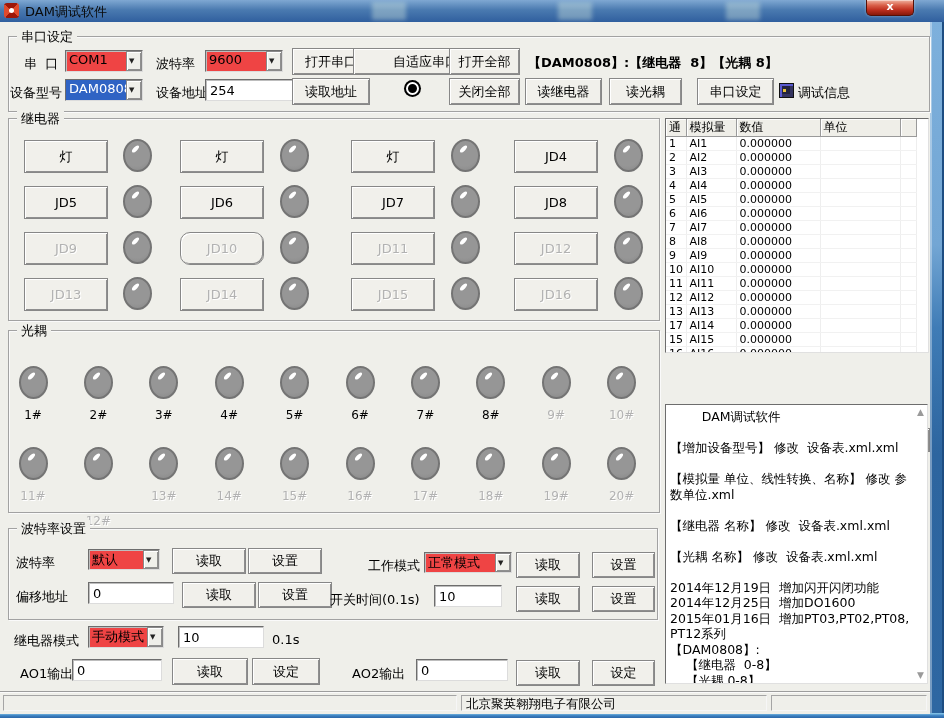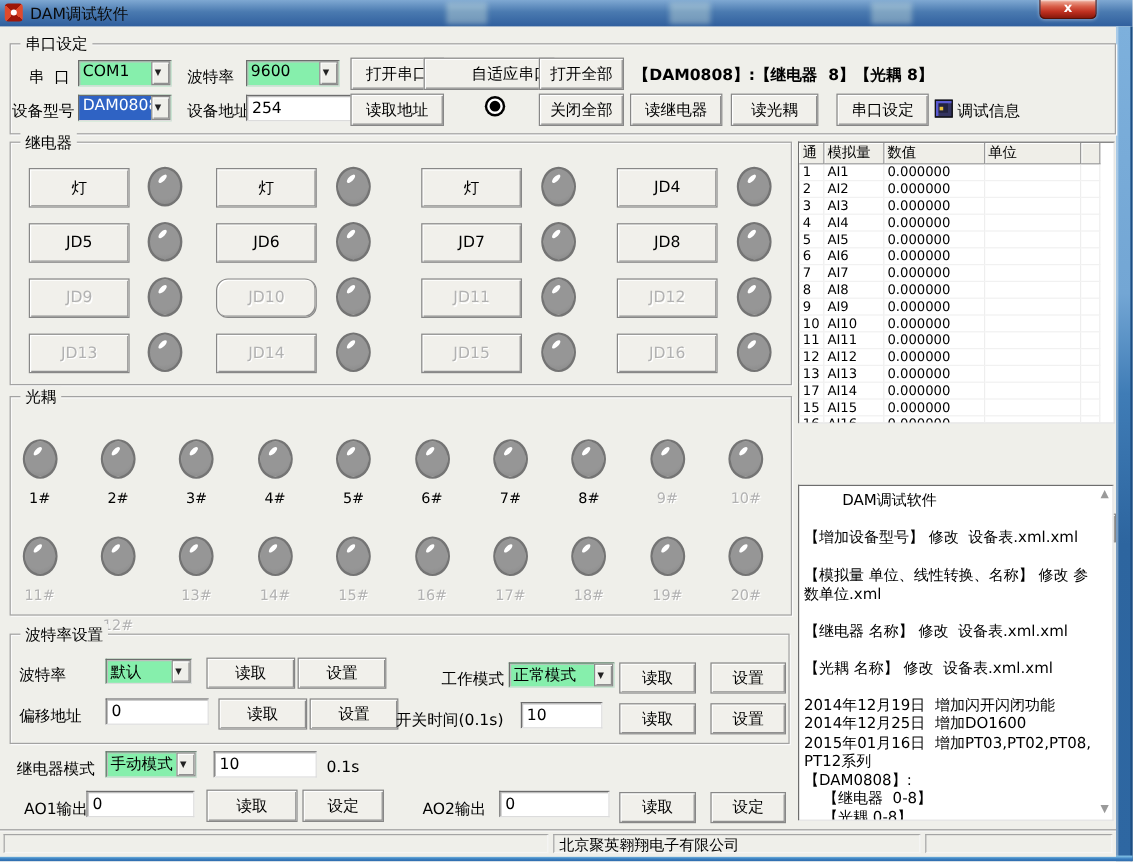--- a/index.html
+++ b/index.html
@@ -32,21 +32,21 @@
   .group-label{position:absolute;top:-9px;left:8px;background:#efefea;padding:0 4px;font-size:13px;}
   .btn{position:absolute;background:#f1f0eb;border:1px solid #878787;
     box-shadow:inset 1px 1px 0 #ffffff,inset -1px -1px 0 #8f8f8f;
     display:flex;align-items:center;justify-content:center;font-size:13px;cursor:pointer;}
   .btn.disabled{color:#b2b2b2;text-shadow:1px 1px 0 #fff;cursor:default;}
   .lbl{position:absolute;font-size:13px;white-space:pre;}
   .lbl.bold{font-weight:bold;}
   .tinput{position:absolute;background:#fff;border:1px solid;border-color:#6d6d6d #dcdcdc #dcdcdc #6d6d6d;
     box-shadow:inset 1px 1px 0 #bdbdbd;font-size:13px;padding:1px 4px;outline:none;
     font-family:"DejaVu Sans","Liberation Sans",sans-serif;box-sizing:border-box;}
-  .combo{position:absolute;background:#86efac;border:1px solid;border-color:#6d6d6d #dcdcdc #dcdcdc #6d6d6d;
+  .combo{position:absolute;background:#ef4444;border:1px solid;border-color:#6d6d6d #dcdcdc #dcdcdc #6d6d6d;
     box-shadow:inset 1px 1px 0 #bdbdbd;display:flex;align-items:stretch;box-sizing:border-box;cursor:default;}
   .combo .cv{flex:1;font-size:13px;padding:1px 2px 0 3px;white-space:nowrap;overflow:hidden;}
   .combo .cv.selected{background:#2f63c4;color:#fff;}
   .combo .arrow{width:14px;background:#efefea;border:1px solid #8a8a8a;
     box-shadow:inset 1px 1px 0 #fff,inset -1px -1px 0 #909090;position:relative;cursor:pointer;}
   .combo .arrow::after{content:"▼";position:absolute;left:2px;top:50%;transform:translateY(-52%);font-size:7px;color:#222;}
   .sphere{position:absolute;width:29px;height:33px;border-radius:50%;
     background:radial-gradient(circle at 45% 40%,#969696 0 60%,#868686 100%);
     border:2px solid #747474;box-sizing:border-box;}
   .sphere::after{content:"";position:absolute;left:6px;top:6px;width:9px;height:4px;border-radius:50%;

